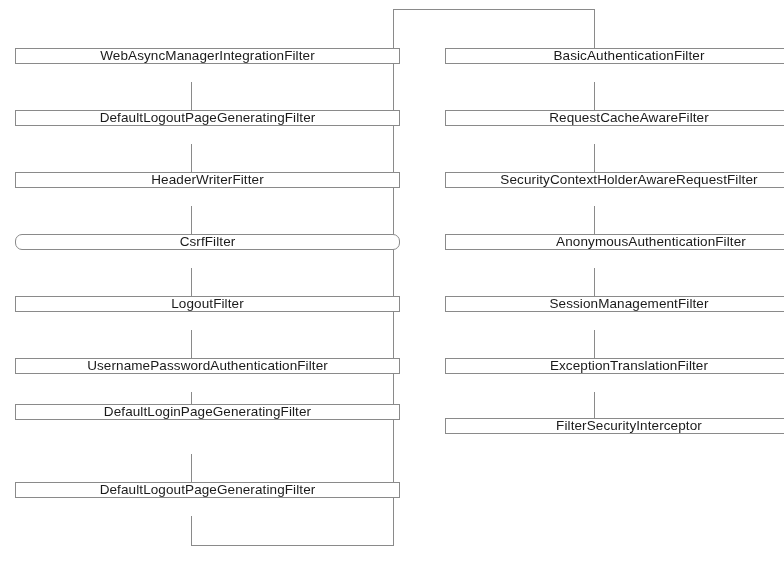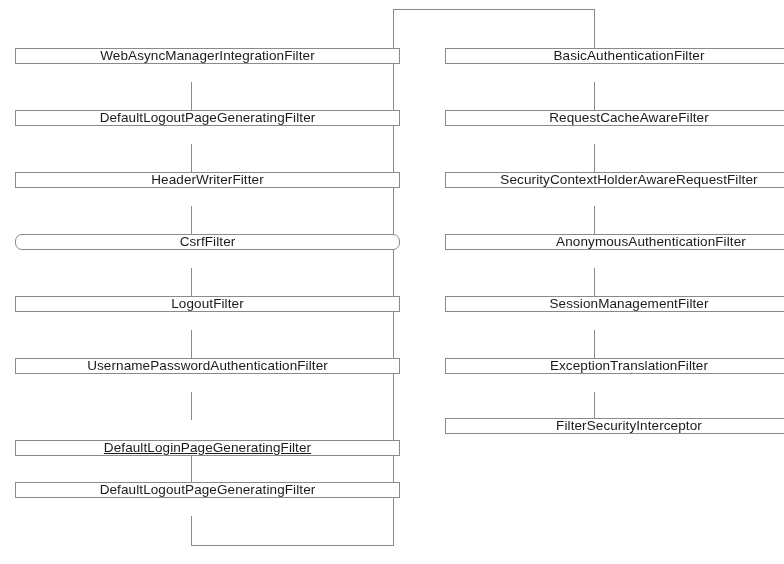--- a/index.html
+++ b/index.html
@@ -66,21 +66,21 @@
     </div>
 
     <div class="filter-box" style="top:296px;">
       <span>LogoutFilter</span>
     </div>
 
     <div class="filter-box" style="top:358px;">
       <span>UsernamePasswordAuthenticationFilter</span>
     </div>
 
-    <div class="filter-box" style="top:440px;text-decoration:underline;">
+    <div class="filter-box" style="top:404px;">
       <span>DefaultLoginPageGeneratingFilter</span>
     </div>
 
     <div class="filter-box" style="top:482px;">
       <span>DefaultLogoutPageGeneratingFilter</span>
     </div>
 
     <div class="connector v" style="left:191px; top:82px;  height:28px;"></div>
     <div class="connector v" style="left:191px; top:144px; height:28px;"></div>
     <div class="connector v" style="left:191px; top:206px; height:28px;"></div>

